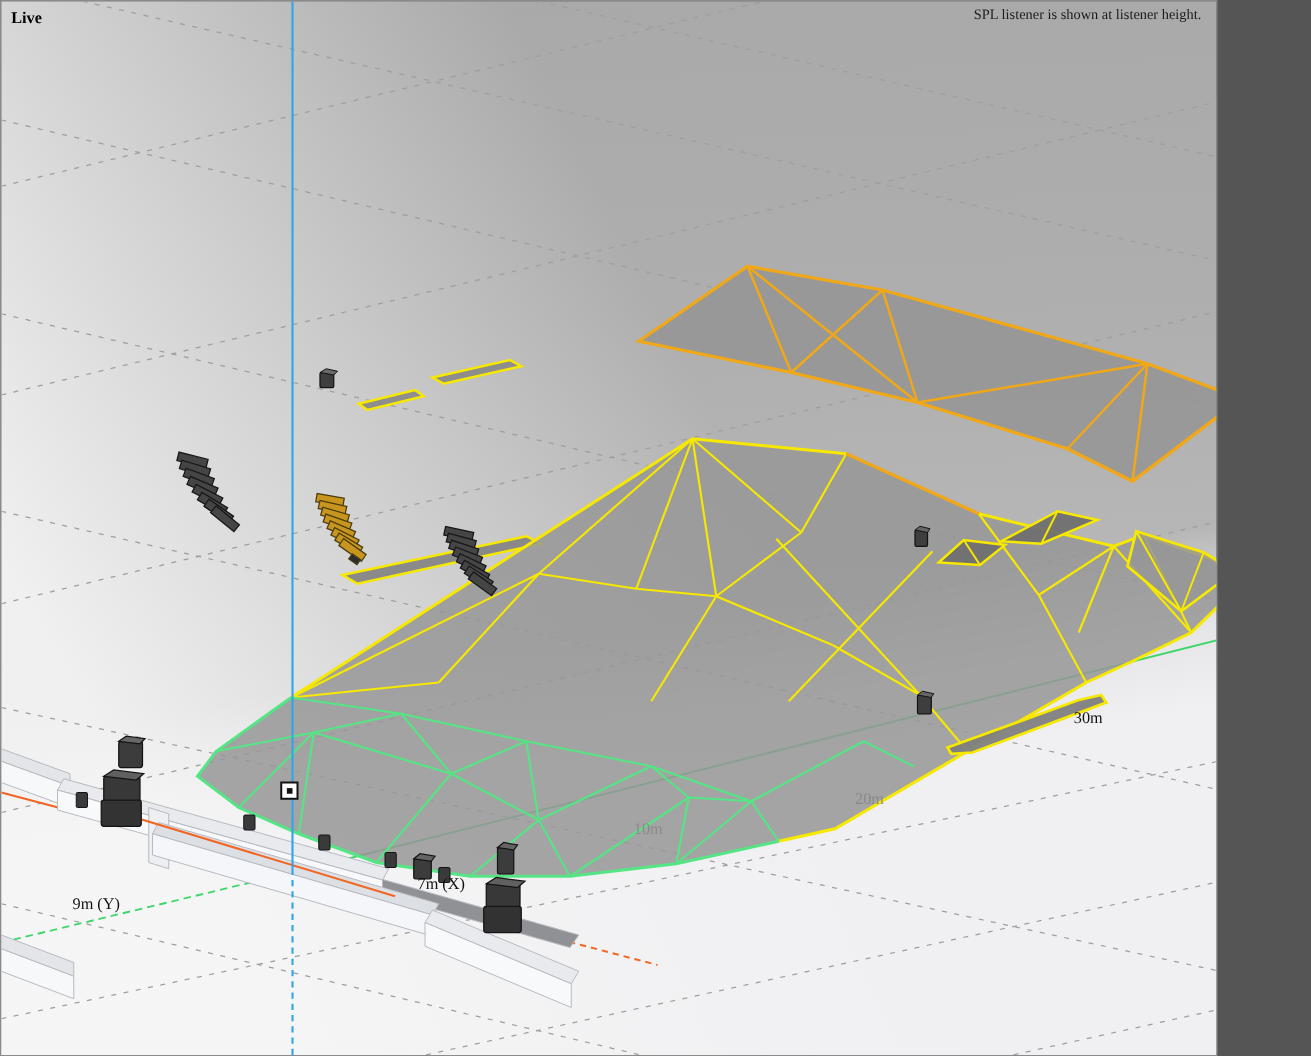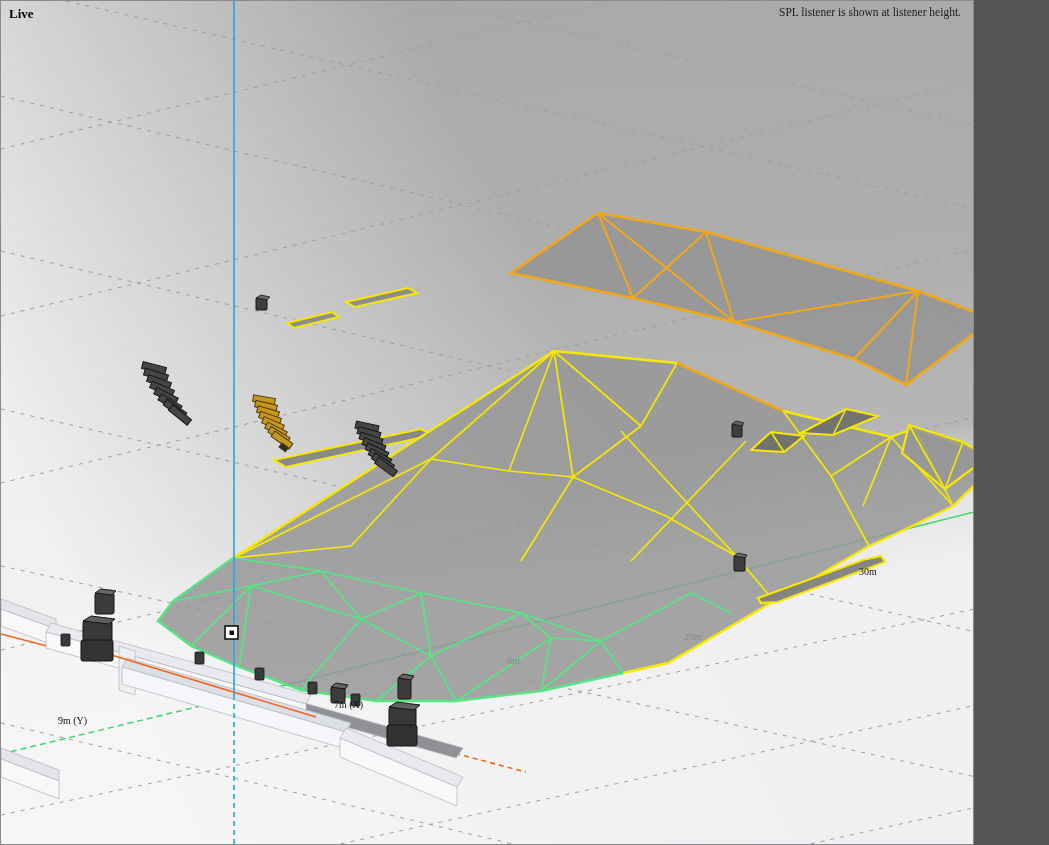--- a/index.html
+++ b/index.html
@@ -6,21 +6,21 @@
   .viewport{
     position:relative;
     width:974px;height:845px;
     overflow:hidden;
     border:1px solid #8a8a8a;
     box-sizing:border-box;
     background:linear-gradient(178deg,#a9a9a9 0%,#aeaeae 30%,#b6b6b6 52%,#c2c2c2 72%,#cccccc 100%);
     font-family:Liberation Serif, serif;
   }
   .viewport svg{position:absolute;left:0;top:0;}
-  .lbl{position:absolute;font-size:10px;color:#111;white-space:nowrap;}
+  .lbl{position:absolute;font-size:13px;color:#111;white-space:nowrap;}
   .lbl-live{left:8px;top:5px;font-size:13px;font-weight:bold;color:#000;}
   .lbl-info{right:12px;top:5px;font-size:11.5px;color:#1c1c1c;}
   .lbl-gray{color:#8a8a8a;}
   .lbl-y0{left:57px;top:714px;}
   .lbl-x0{left:333px;top:698px;}
   .lbl-10{left:506px;top:654px;}
   .lbl-20{left:683px;top:630px;}
   .lbl-30{left:858px;top:565px;}
 </style>
 </head>
@@ -277,16 +277,16 @@
   <g>
     <rect x="224" y="625" width="13" height="13" fill="#ffffff" stroke="#111" stroke-width="1.6"></rect>
     <rect x="228.5" y="629.5" width="4.5" height="4.5" fill="#111"></rect>
   </g>
 </svg>
 
   <div class="lbl lbl-live">Live</div>
   <div class="lbl lbl-info">SPL listener is shown at listener height.</div>
   <div class="lbl lbl-y0">9m (Y)</div>
   <div class="lbl lbl-x0">7m (X)</div>
-  <div class="lbl lbl-gray lbl-10">6m</div>
+  <div class="lbl lbl-gray lbl-10">10m</div>
   <div class="lbl lbl-gray lbl-20">20m</div>
   <div class="lbl lbl-30">30m</div>
 </div>
 
 </body></html>

